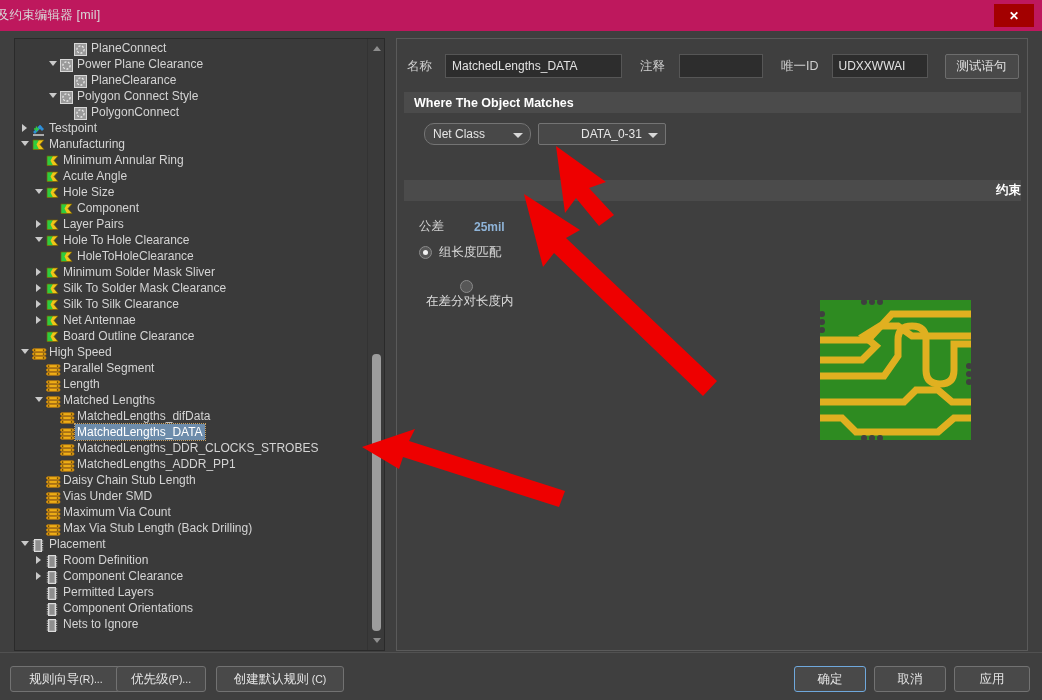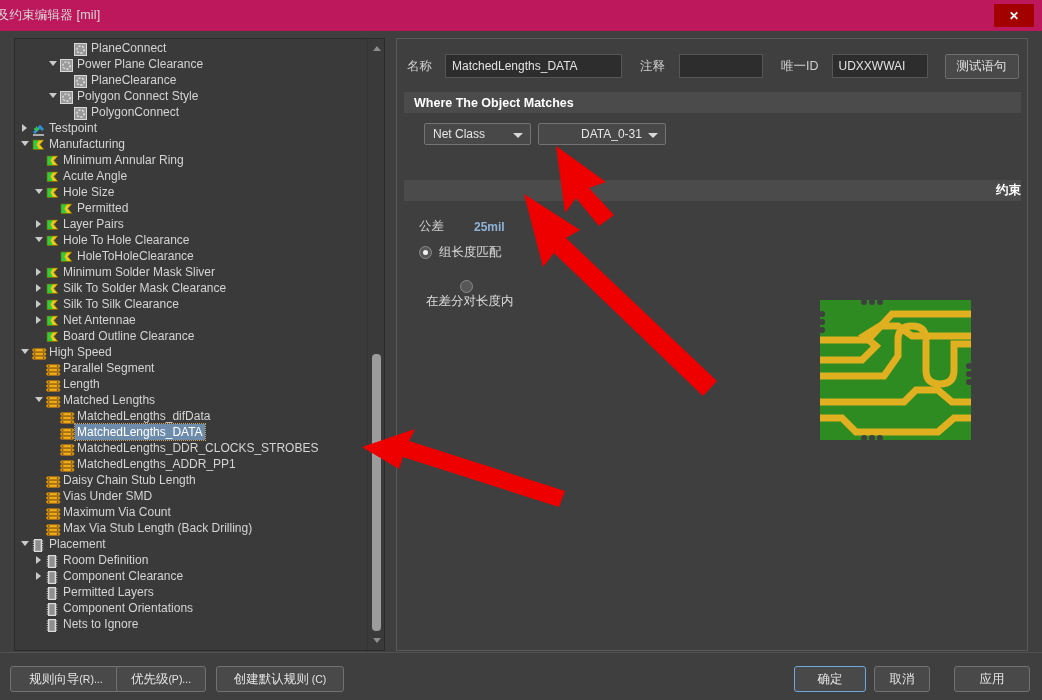--- a/index.html
+++ b/index.html
@@ -299,21 +299,21 @@
             <span class="label">Hole Size</span>
           </div>
           <div class="tree-row">
             <span style="flex: 0 0 28px;"></span>
             <span class="expander "></span>
             <span class="ico"><svg width="14" height="13" viewBox="0 0 14 13">
                 <path d="M1,1 L12,1 L8,5.5 L12,10.5 L1,10.5 Z" fill="#f0c419"></path>
                 <path d="M1,1 L7,1 L4.5,5.5 L7,10.5 L1,10.5 Z" fill="#2ecc3f"></path>
                 <path d="M1,1 L12,1 L8,5.5 L12,10.5 L1,10.5 Z" fill="none" stroke="#7a6200" stroke-width="0.7"></path>
               </svg></span>
-            <span class="label">Permitted</span>
+            <span class="label">Component</span>
           </div>
           <div class="tree-row">
             <span style="flex: 0 0 14px;"></span>
             <span class="expander closed"></span>
             <span class="ico"><svg width="14" height="13" viewBox="0 0 14 13">
                 <path d="M1,1 L12,1 L8,5.5 L12,10.5 L1,10.5 Z" fill="#f0c419"></path>
                 <path d="M1,1 L7,1 L4.5,5.5 L7,10.5 L1,10.5 Z" fill="#2ecc3f"></path>
                 <path d="M1,1 L12,1 L8,5.5 L12,10.5 L1,10.5 Z" fill="none" stroke="#7a6200" stroke-width="0.7"></path>
               </svg></span>
             <span class="label">Layer Pairs</span>
@@ -728,21 +728,21 @@
       <input class="txtbox" style="width: 84px; margin-left: 14px;" value="">
       <span class="fld-label" style="margin-left:18px;">唯一ID</span>
       <input class="txtbox" style="width: 96px; margin-left: 13px;" value="UDXXWWAI">
       <div class="btn" style="width:74px;height:25px;margin-left:17px;">测试语句</div>
     </div>
 
     <div class="sect-header" style="top:53px;">
       <span class="t">Where The Object Matches</span>
     </div>
 
-    <div class="combo" style="left:27px;top:84px;width:107px;">
+    <div class="combo" style="left:27px;top:84px;width:107px;border-radius:10px;">
       <span class="cval">Net Class</span>
       <span class="arrow"></span>
     </div>
     <div class="combo" style="left:141px;top:84px;width:128px;padding-left:42px;">
       <span class="cval">DATA_0-31</span>
       <span class="arrow"></span>
     </div>
 
     <div class="sect-header" style="top:141px;justify-content:flex-end;">
       <span class="t">约束</span>
@@ -795,21 +795,21 @@
     </div>
     <div class="bbtn" style="left:116px;width:90px;">
       <span>优先级</span>
         <span class="mn">(P)...</span>
     </div>
     <div class="bbtn" style="left:216px;width:128px;">
       <span>创建默认规则</span>
         <span class="mn" style="margin-left:3px;">(C)</span>
     </div>
     <div class="bbtn primary" style="left:794px;width:72px;">确定</div>
-    <div class="bbtn" style="left:874px;width:56px;">取消</div>
+    <div class="bbtn" style="left:874px;width:72px;">取消</div>
     <div class="bbtn" style="left:954px;width:76px;">应用</div>
   </div>
 </div>
 
 <svg id="arrows">
   <g fill="#ee0000">
 
     <path d="M556,146 L606,182 L589,188 L614,215 L599,226 L576,198 L565,213 Z"></path>
 
     <path d="M524,194 L580,230 L566,238 L717,381 L703,396 L554,253 L543,267 Z"></path>

